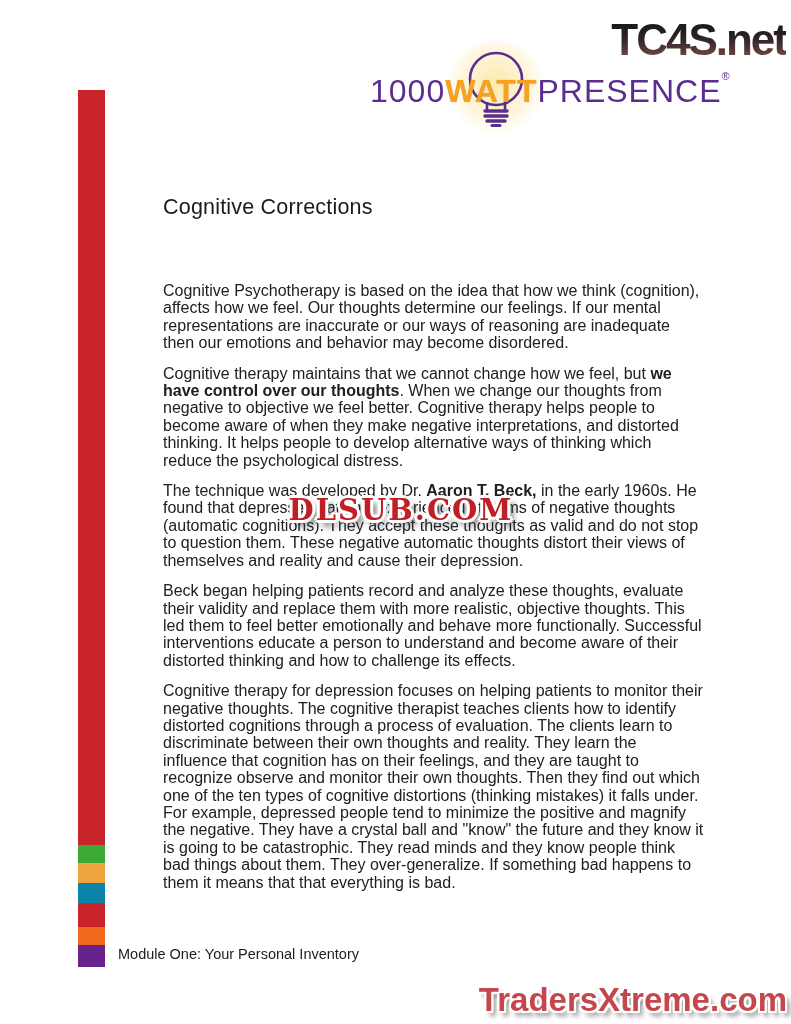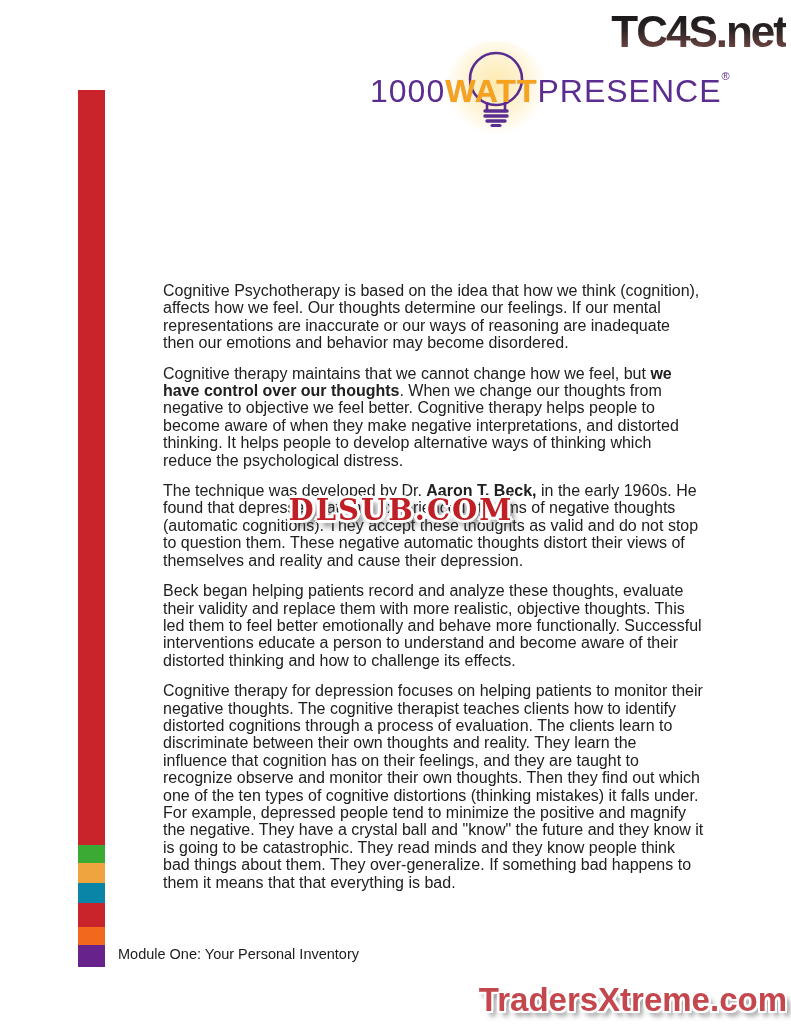--- a/index.html
+++ b/index.html
@@ -2,21 +2,21 @@
 <html style="--bar: #c9242b; --brand-purple: #5b2d90; --brand-orange: #f6a21d; --brand-tagline: #7a68a8; --wm-red: #c01f25; --wm-rose: #c4474e;"><head>
 <meta charset="utf-8">
 <style>
   html,body{margin:0;padding:0;background:#ffffff;}
   .page{
     position:relative;width:791px;height:1024px;background:#ffffff;
     overflow:hidden;font-family:"Liberation Sans",sans-serif;
   }
   
   .tc4s{
-    position:absolute;top:8px;right:5px;
+    position:absolute;top:16px;right:5px;
     font-family:"Liberation Sans",sans-serif;font-weight:700;
     font-size:44px;letter-spacing:-2px;line-height:48px;
     background:linear-gradient(180deg,#141414 0%,#2a2324 45%,#8a5350 100%);
     -webkit-background-clip:text;background-clip:text;color:transparent;
   }
   
   .brand{position:absolute;left:0;top:9px;width:791px;height:130px;margin-left:26px;}
   .bulb-glow{
     position:absolute;left:420px;top:32px;width:100px;height:96px;border-radius:50%;
     background:radial-gradient(circle at 50% 45%, rgba(252,222,130,.65) 0%, rgba(252,226,150,.35) 45%, rgba(255,255,255,0) 70%);
@@ -106,20 +106,21 @@
   <div class="red-bar"></div>
   <div class="squares">
       <div class="square" style="background: rgb(58, 170, 53);"></div>
       <div class="square" style="background: rgb(240, 164, 63);"></div>
       <div class="square" style="background: rgb(10, 133, 168);"></div>
       <div class="square" style="background: rgb(201, 36, 43);"></div>
       <div class="square" style="background: rgb(242, 105, 30);"></div>
       <div class="square" style="background: rgb(104, 34, 139);"></div>
     </div>
 
+  <h1 class="doc-title">Cognitive Corrections</h1>
 
   <div class="doc-body">
       <p class="para"><span>Cognitive Psychotherapy is based on the idea that how we think (cognition), affects how we feel. Our thoughts determine our feelings. If our mental representations are inaccurate or our ways of reasoning are inadequate then our emotions and behavior may become disordered.</span></p>
       <p class="para"><span>Cognitive therapy maintains that we cannot change how we feel, but </span><span class="bold">we have control over our thoughts</span><span>.  When we change our thoughts from negative to objective we feel better. Cognitive therapy helps people to become aware of when they make negative interpretations, and distorted thinking.  It helps people to develop alternative ways of thinking which reduce the psychological distress.</span></p>
       <p class="para"><span>The technique was developed by Dr. </span><span class="bold">Aaron T. Beck,</span><span> in the early 1960s. He found that depressed patients experienced streams of negative thoughts (automatic cognitions). They accept these thoughts as valid and do not stop to question them. These negative automatic thoughts distort their views of themselves and reality and cause their depression.</span></p>
       <p class="para"><span>Beck began helping patients record and analyze these thoughts, evaluate their validity and replace them with more realistic, objective thoughts. This led them to feel better emotionally and behave more functionally. Successful interventions educate a person to understand and become aware of their distorted thinking and how to challenge its effects.</span></p>
       <p class="para"><span>Cognitive therapy for depression focuses on helping patients to monitor their negative thoughts. The cognitive therapist teaches clients how to identify distorted cognitions through a process of evaluation. The clients learn to discriminate between their own thoughts and reality. They learn the influence that cognition has on their feelings, and they are taught to recognize observe and monitor their own thoughts. Then they find out which one of the ten types of cognitive distortions (thinking mistakes) it falls under. For example, depressed people tend to minimize the positive and magnify the negative. They have a crystal ball and "know" the future and they know it is going to be catastrophic. They read minds and they know people think bad things about them. They over-generalize. If something bad happens to them it means that that everything is bad.</span></p>
     </div>
 
   <div class="doc-footer">Module One: Your Personal Inventory</div>

